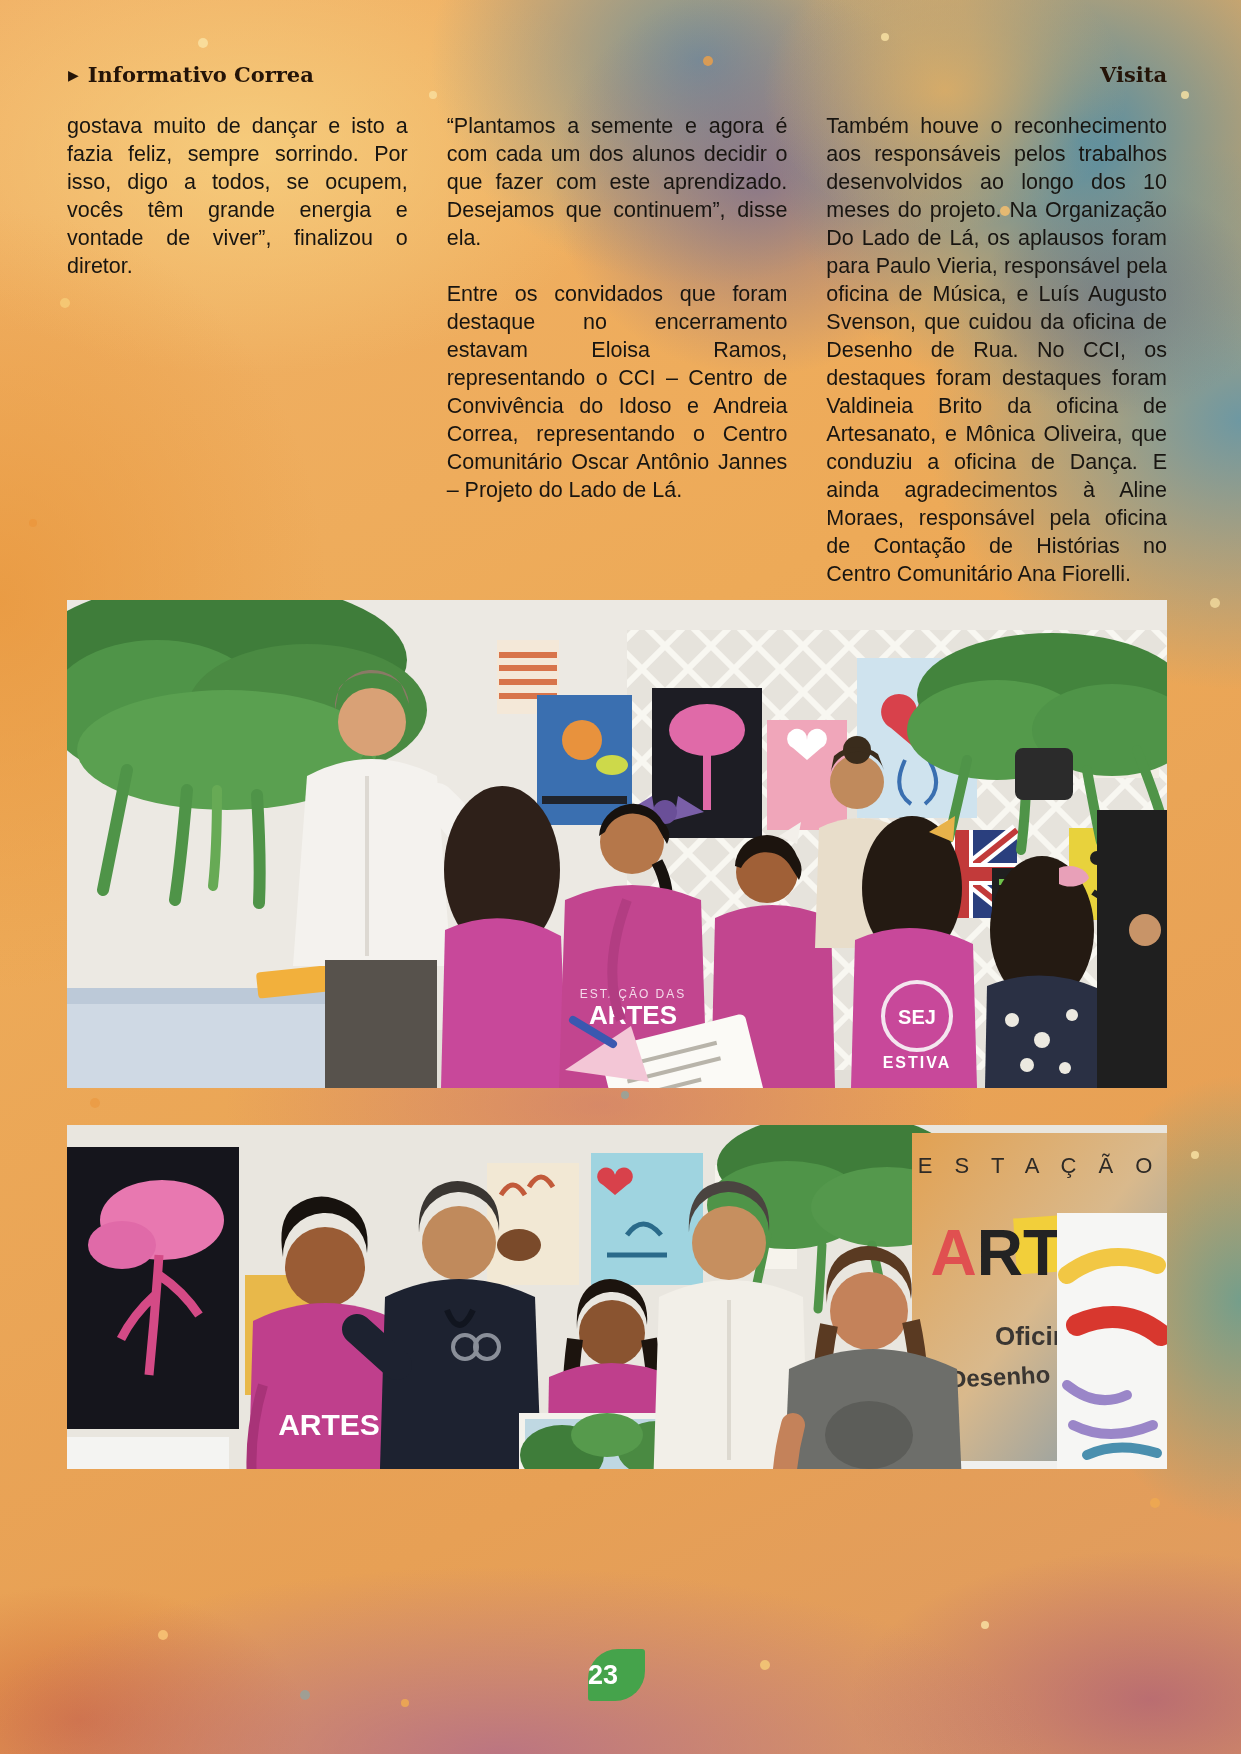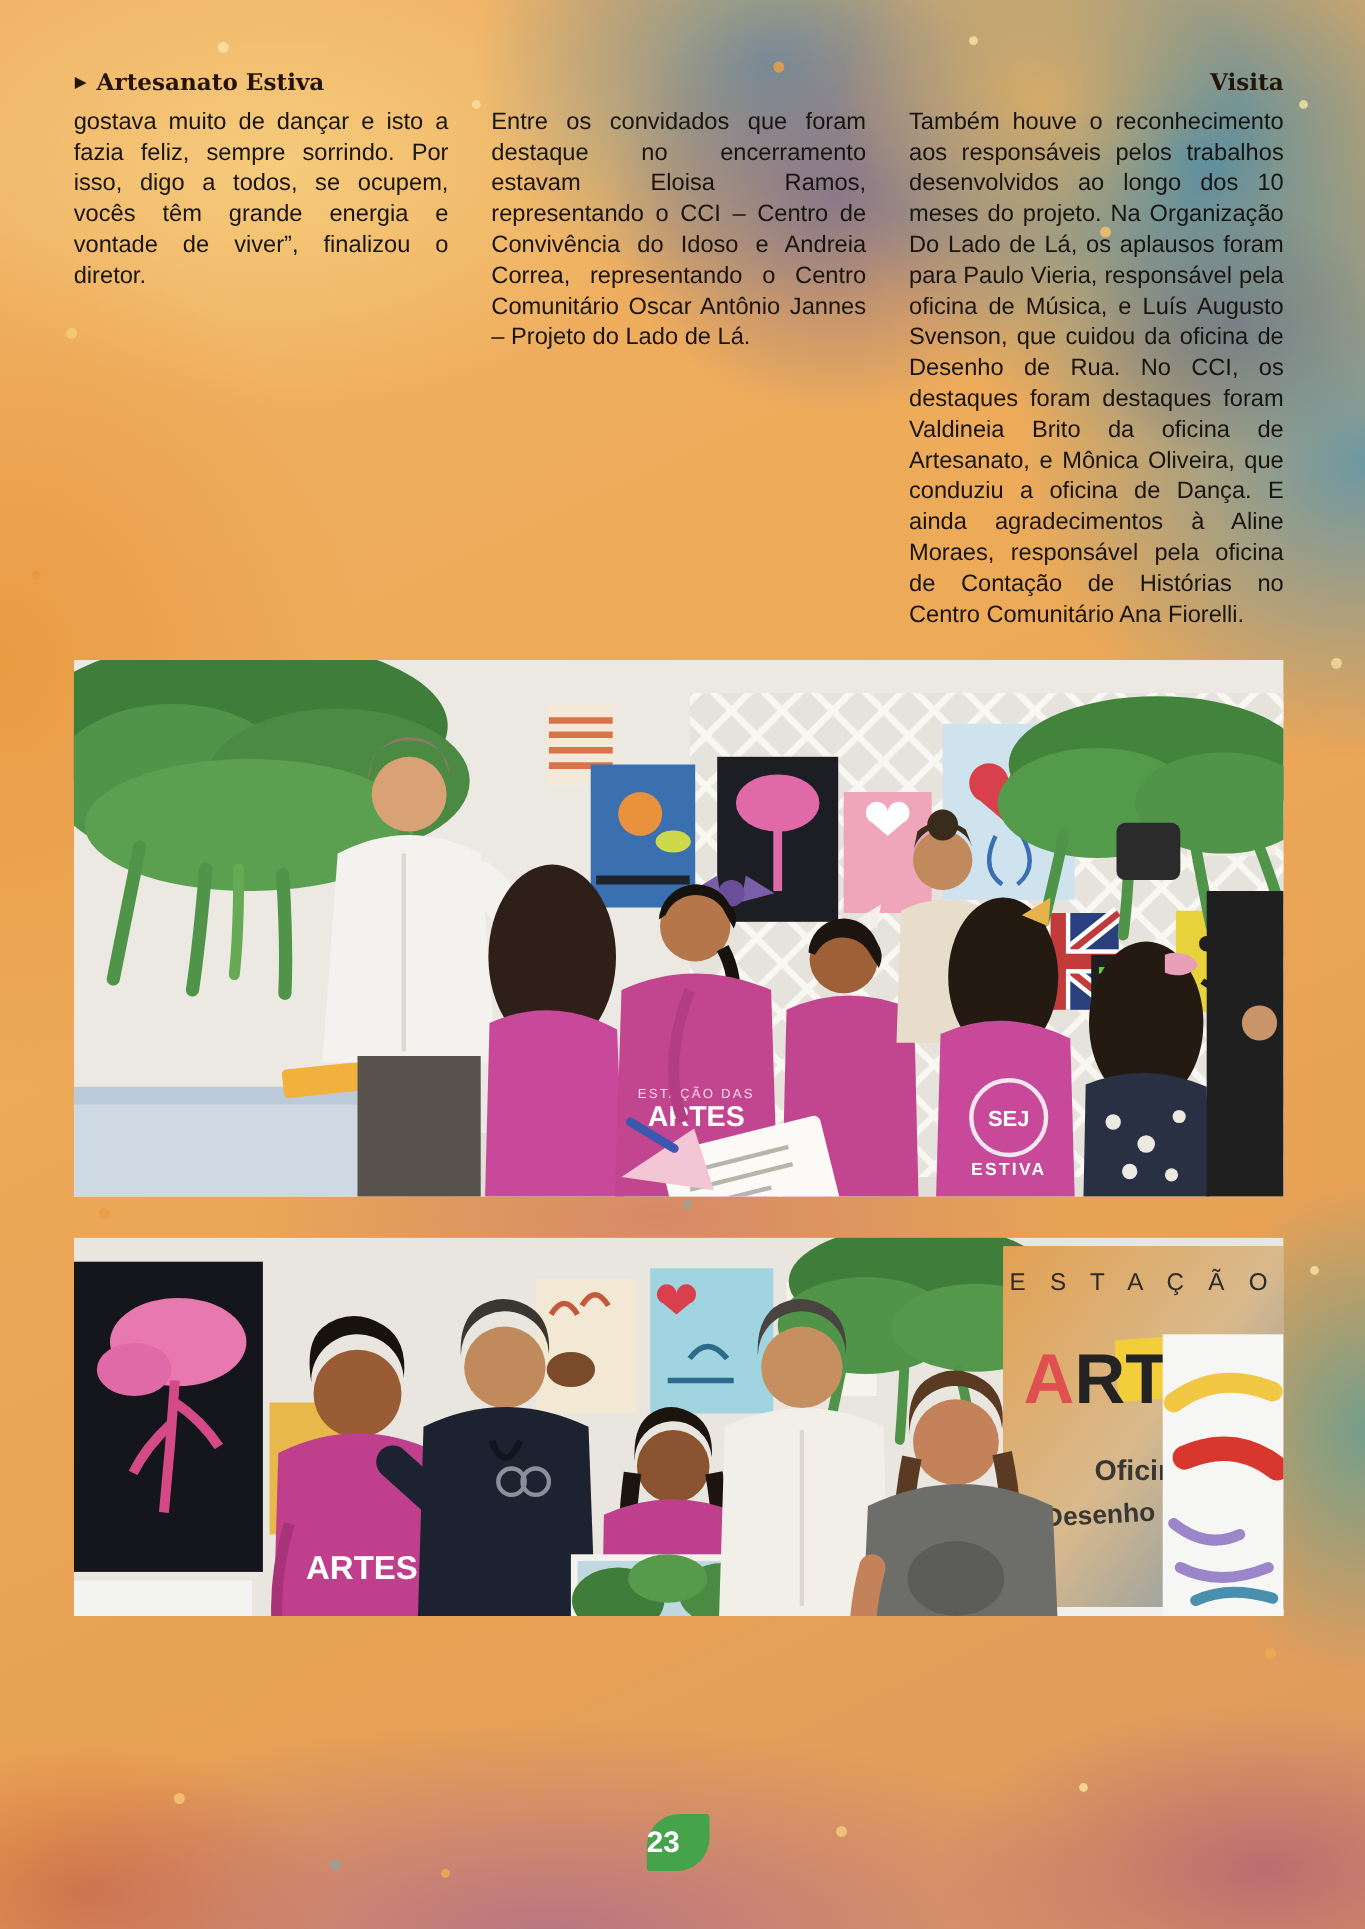--- a/index.html
+++ b/index.html
@@ -31,50 +31,51 @@
       1212px 600px 0 2px rgba(250,228,165,.7), 92px 1100px 0 2px rgba(235,150,60,.6),
       1192px 1152px 0 1px rgba(250,228,165,.8), 160px 1632px 0 2px rgba(250,200,120,.8),
       402px 1700px 0 1px rgba(240,170,80,.85), 762px 1662px 0 2px rgba(246,205,120,.8),
       982px 1622px 0 1px rgba(250,228,165,.8), 1152px 1500px 0 2px rgba(240,170,80,.8),
       622px 1092px 0 1px rgba(120,175,180,.6), 302px 1692px 0 2px rgba(120,175,180,.55);
   }
   .hdr{position:absolute;top:62px;left:68px;right:74px;display:flex;justify-content:space-between;
        font-family:"DejaVu Serif","Liberation Serif",serif;font-weight:bold;font-size:21px;color:#241408;}
   .hdr .left{display:flex;align-items:center;gap:9px;}
   .hdr .tri{font-size:14px;line-height:1;}
-  .cols{position:absolute;left:67px;top:96px;width:1100px;display:flex;gap:39px;}
+  .cols{position:absolute;left:67px;top:112px;width:1100px;display:flex;gap:39px;}
   .col{flex:1 1 0;font-size:21.5px;line-height:28px;color:#181511;text-align:justify;}
   .col p{margin:0 0 28px 0;}
   .photo{position:absolute;left:67px;overflow:hidden;}
   #photo1{top:600px;width:1100px;height:488px;}
   #photo2{top:1125px;width:1100px;height:344px;}
   .badge{position:absolute;left:588px;top:1649px;width:57px;height:52px;background:#45a34b;
          border-radius:30px 3px 30px 3px;display:flex;align-items:center;justify-content:flex-start;
          color:#fff;font-weight:bold;font-size:27px;}
   svg text{font-family:"Liberation Sans",sans-serif;}
 </style>
 </head>
 <body>
 
 <div class="page">
   <div class="speckles"></div>
 
   <div class="hdr">
     <div class="left">
       <span class="tri">▶</span>
-      <span>Artesanato Estiva</span>
+      <span>Informativo Correa</span>
     </div>
     <div>Visita</div>
   </div>
 
   <div class="cols">
     <div class="col">
       <p>gostava muito de dançar e isto a fazia feliz, sempre sorrindo. Por isso, digo a todos, se ocupem, vocês têm grande energia e vontade de viver”, finalizou o diretor.</p>
     </div>
     <div class="col">
+      <p>“Plantamos a semente e agora é com cada um dos alunos decidir o que fazer com este aprendizado. Desejamos que continuem”, disse ela.</p>
       <p>Entre os convidados que foram destaque no encerramento estavam Eloisa Ramos, representando o CCI – Centro de Convivência do Idoso e Andreia Correa, representando o Centro Comunitário Oscar Antônio Jannes – Projeto do Lado de Lá.</p>
     </div>
     <div class="col">
       <p>Também houve o reconhecimento aos responsáveis pelos trabalhos desenvolvidos ao longo dos 10 meses do projeto. Na Organização Do Lado de Lá, os aplausos foram para Paulo Vieria, responsável pela oficina de Música, e Luís Augusto Svenson, que cuidou da oficina de Desenho de Rua. No CCI, os destaques foram destaques foram Valdineia Brito da oficina de Artesanato, e Mônica Oliveira, que conduziu a oficina de Dança. E ainda agradecimentos à Aline Moraes, responsável pela oficina de Contação de Histórias no Centro Comunitário Ana Fiorelli.</p>
     </div>
   </div>
 
   <div class="photo" id="photo1">
     <svg width="1100" height="488" viewBox="0 0 1100 488">
       <defs>

